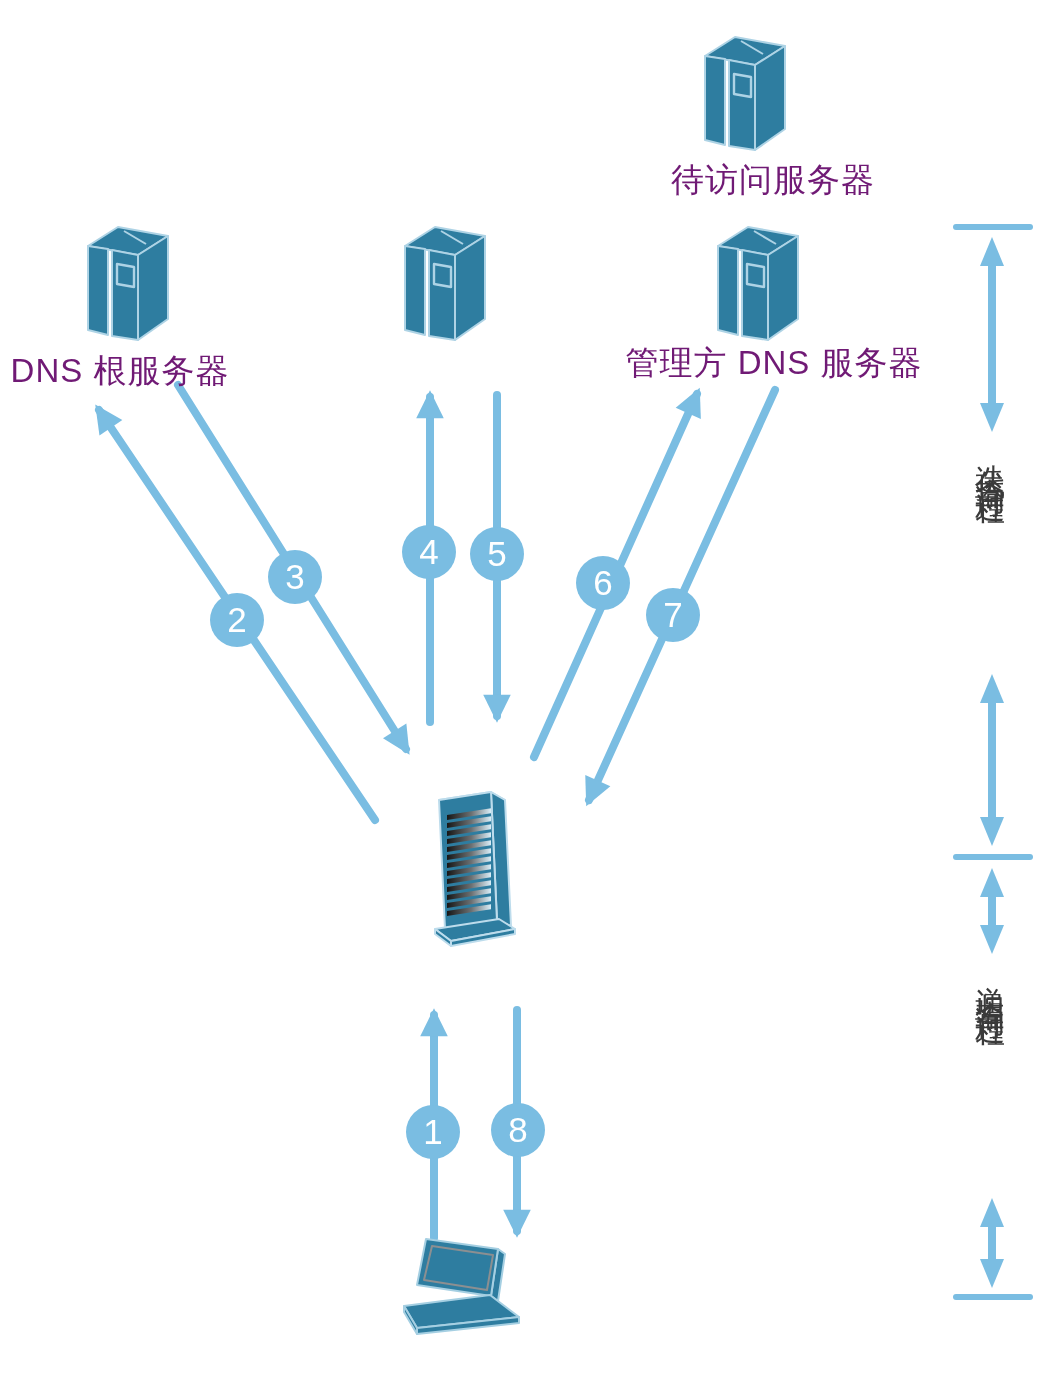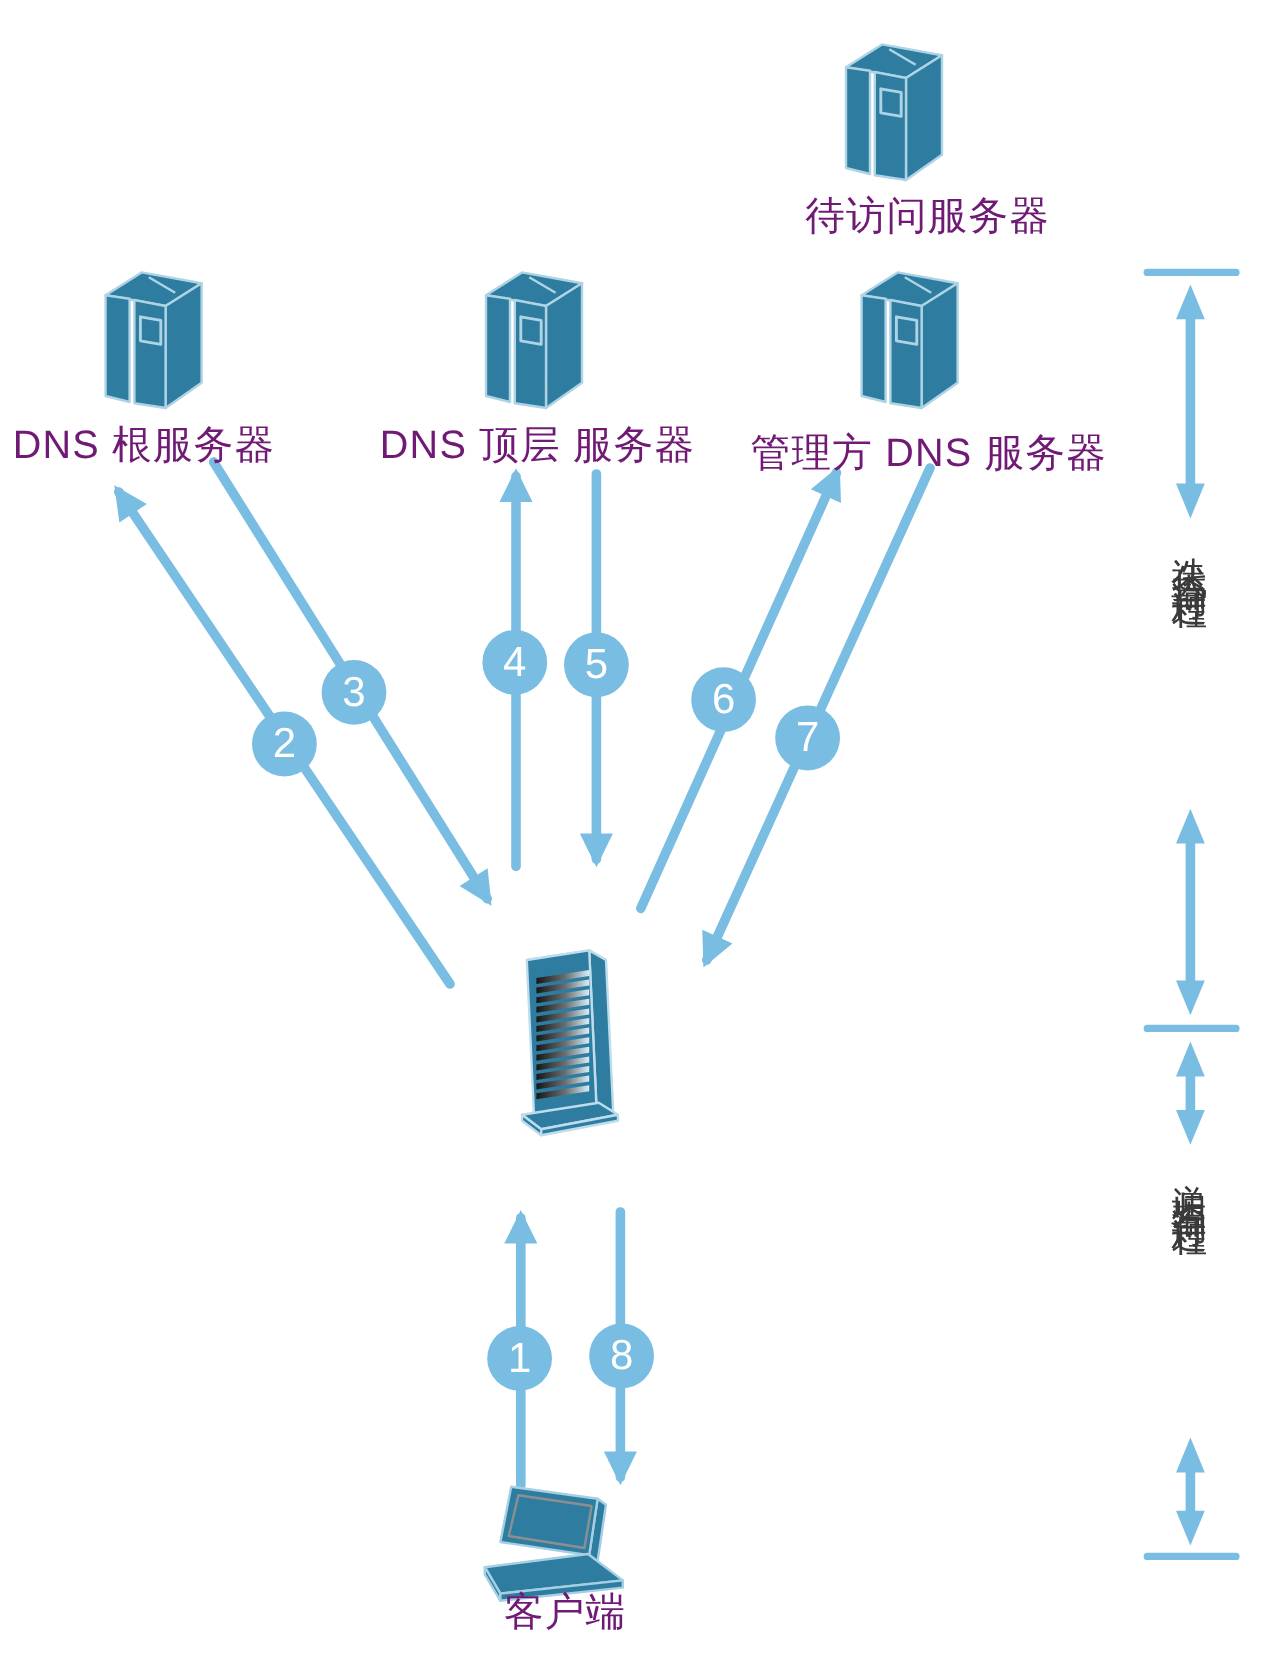--- a/index.html
+++ b/index.html
@@ -161,23 +161,21 @@
     </svg>
   <svg class="node-icon" style="left:427px;top:783px;" width="96" height="170" viewBox="0 0 96 170">
       <use href="#rack"></use>
     </svg>
   <svg class="node-icon" style="left:398px;top:1235px;" width="130" height="102" viewBox="0 0 130 102">
       <use href="#laptop"></use>
     </svg>
 
   <div class="node-label" style="left:623px;top:158px;width:300px;">待访问服务器</div>
   <div class="node-label" style="left:-30px;top:349px;width:300px;">DNS 根服务器</div>
-  <div class="node-label" style="left:298px;top:349px;width:300px;">DNS 顶层 服务器</div>
-  <div class="node-label" style="left:624px;top:355px;width:300px;">管理方 DNS 服务器</div>
-  <div class="node-label" style="left:321px;top:1321px;width:300px;">客户端</div>
+  <div class="node-label" style="left:624px;top:341px;width:300px;">管理方 DNS 服务器</div>
 
   <div class="step-badge" style="left:406px;top:1105px;">1</div>
   <div class="step-badge" style="left:210px;top:593px;">2</div>
   <div class="step-badge" style="left:268px;top:550px;">3</div>
   <div class="step-badge" style="left:402px;top:525px;">4</div>
   <div class="step-badge" style="left:470px;top:527px;">5</div>
   <div class="step-badge" style="left:576px;top:556px;">6</div>
   <div class="step-badge" style="left:646px;top:588px;">7</div>
   <div class="step-badge" style="left:491px;top:1103px;">8</div>
 

